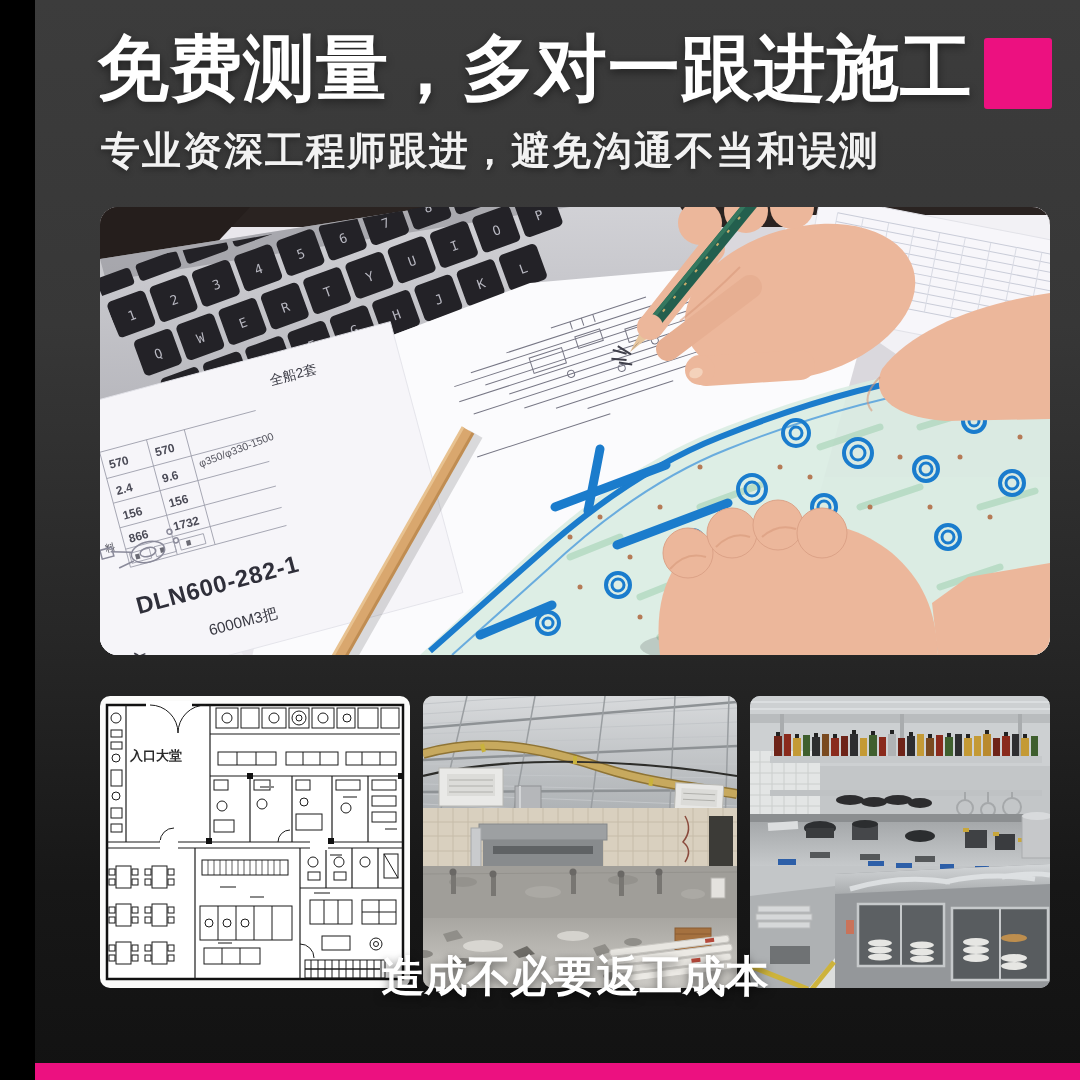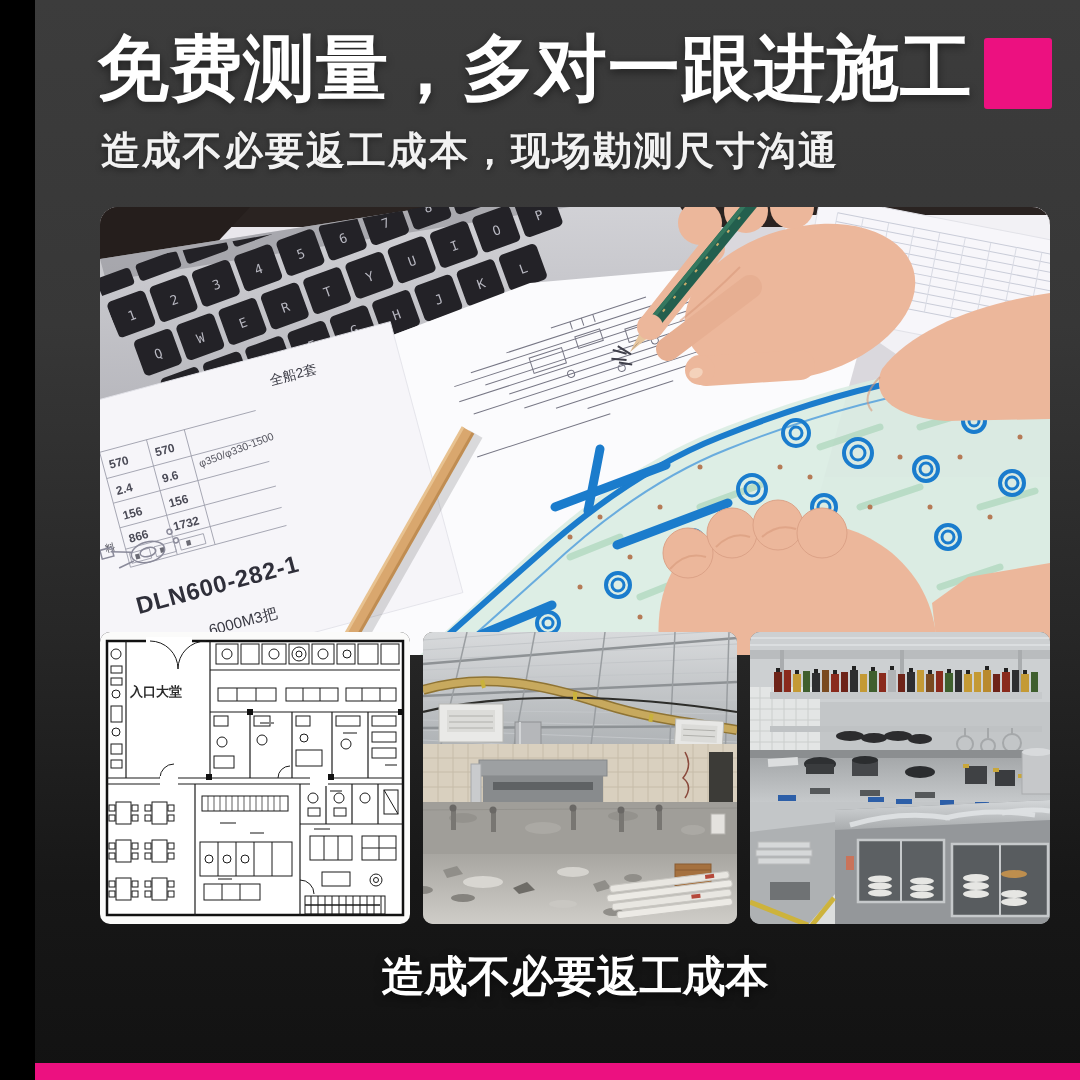--- a/index.html
+++ b/index.html
@@ -7,39 +7,39 @@
           background:linear-gradient(180deg,#3c3c3c 0%,#373737 30%,#262626 60%,#171717 82%,#121212 100%);
           font-family:"Liberation Sans","DejaVu Sans",sans-serif;margin-left:35px;}
   .title{position:absolute;left:62px;top:28px;width:880px;font-size:72px;line-height:80px;
          font-weight:800;color:#fff;letter-spacing:1px;white-space:nowrap;
          text-shadow:0 3px 8px rgba(0,0,0,.45);}
   .accent-square{position:absolute;left:949px;top:38px;width:68px;height:71px;border-radius:3px;}
   .subtitle{position:absolute;left:66px;top:124px;font-size:39px;font-weight:600;color:#f2f2f2;
             letter-spacing:2px;white-space:nowrap;text-shadow:0 2px 6px rgba(0,0,0,.4);}
   .hero{position:absolute;left:65px;top:207px;width:950px;height:448px;border-radius:18px;
         overflow:hidden;background:#e9e7ec;}
-  .thumb{position:absolute;top:632px;height:292px;border-radius:10px;overflow:hidden;background:#222;}
+  .thumb{position:absolute;top:696px;height:292px;border-radius:10px;overflow:hidden;background:#222;}
   .thumb.t1{left:65px;width:310px;}
   .thumb.t2{left:388px;width:314px;}
   .thumb.t3{left:715px;width:300px;}
   .caption{position:absolute;left:0;width:1080px;text-align:center;color:#fff;font-weight:700;
            text-shadow:0 3px 8px rgba(0,0,0,.55);white-space:nowrap;}
   .cap1{top:956px;font-size:43px;}
   .cap2{top:948px;font-size:43px;}
   .bottom-bar{position:absolute;left:0;top:1063px;width:1080px;height:17px;}
   svg{display:block;}
 </style>
 </head>
 <body>
 
 <div class="canvas">
 
   <div class="title">免费测量，多对一跟进施工</div>
   <div class="accent-square" style="background: rgb(236, 17, 128);"></div>
-  <div class="subtitle">造成不必要返工成本，现场勘测尺寸沟通</div>
+  <div class="subtitle">专业资深工程师跟进，避免沟通不当和误测</div>
 
   <div class="hero">
   <svg width="950" height="448" viewBox="0 0 950 448">
     <defs>
       <linearGradient id="alG" x1="0" y1="0" x2="0" y2="1">
         <stop offset="0" stop-color="#d6d6da"></stop>
             <stop offset="1" stop-color="#a4a4ab"></stop>
       </linearGradient>
       <clipPath id="kbClip">
             <polygon points="-10,60 545,-40 620,78 75,262"></polygon>

